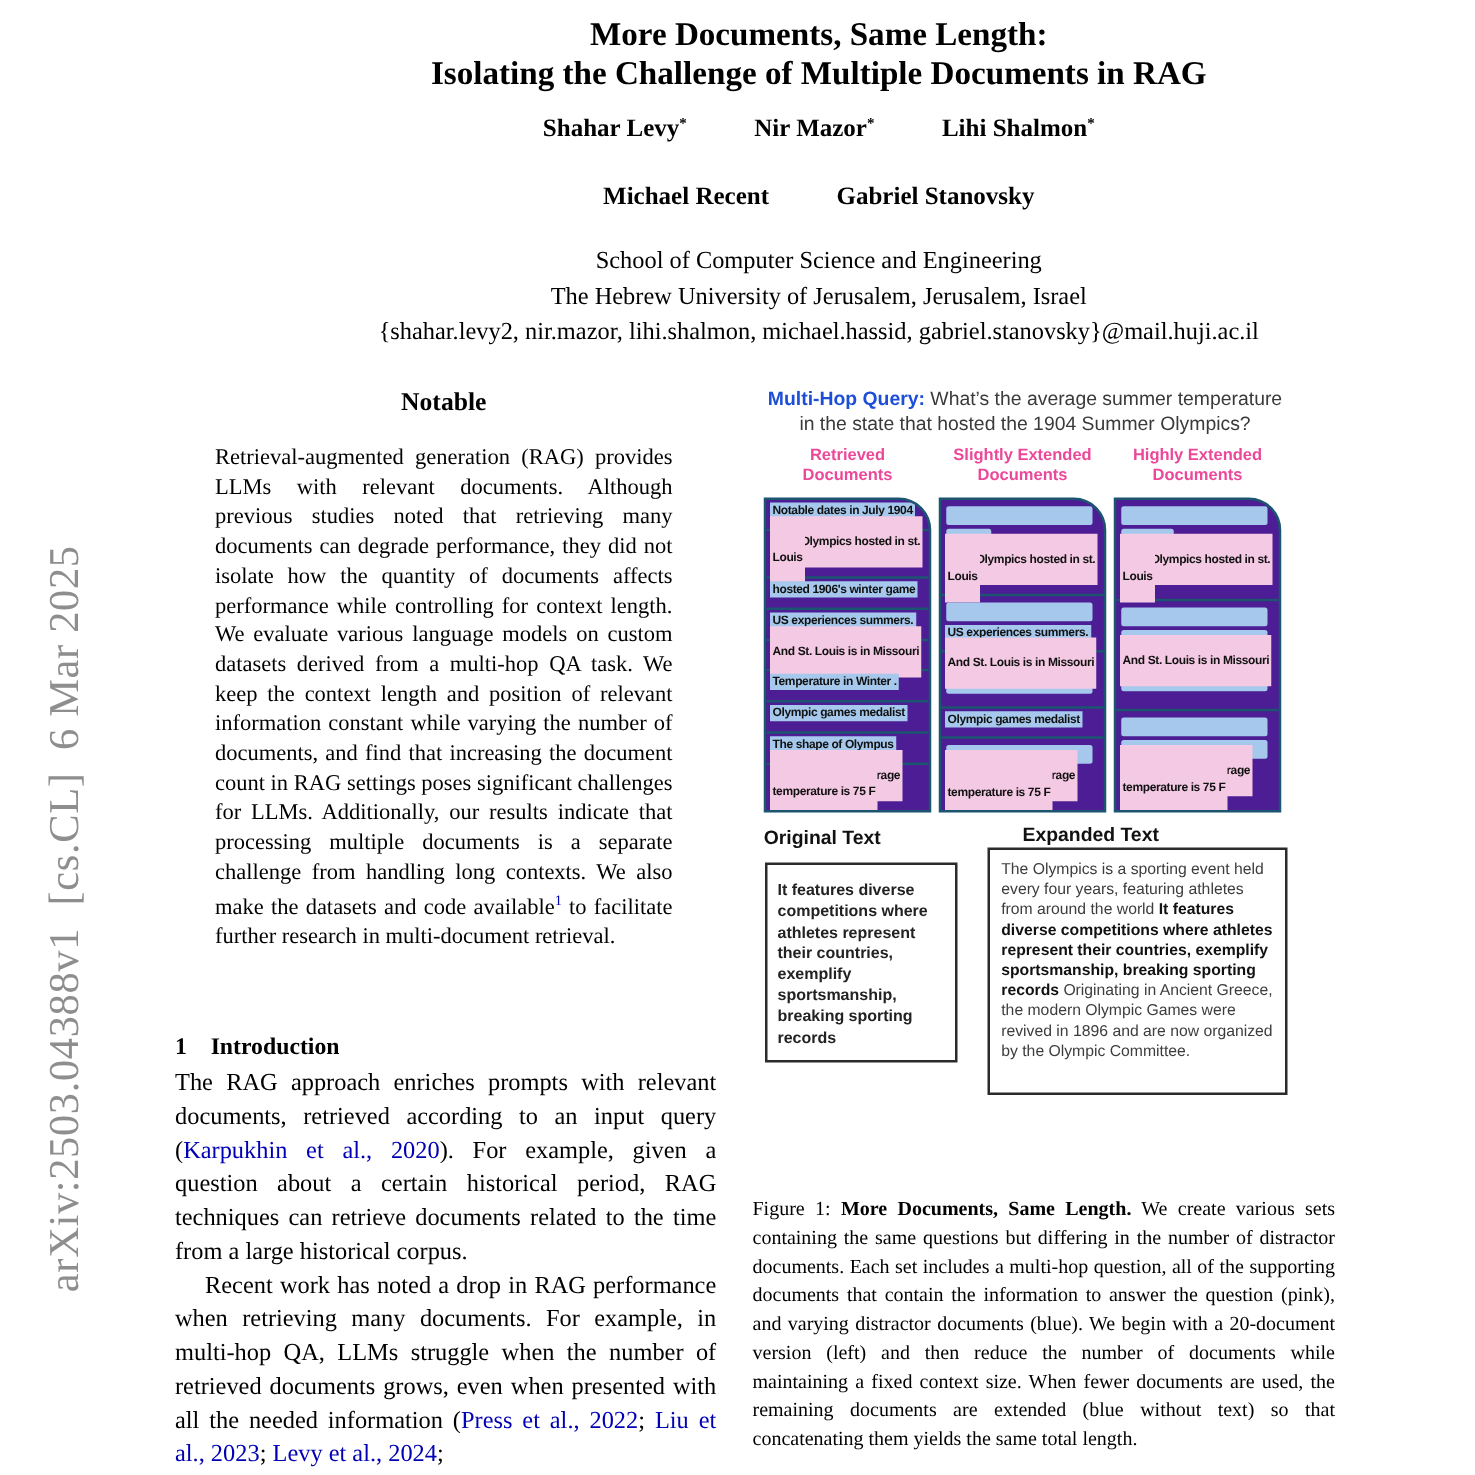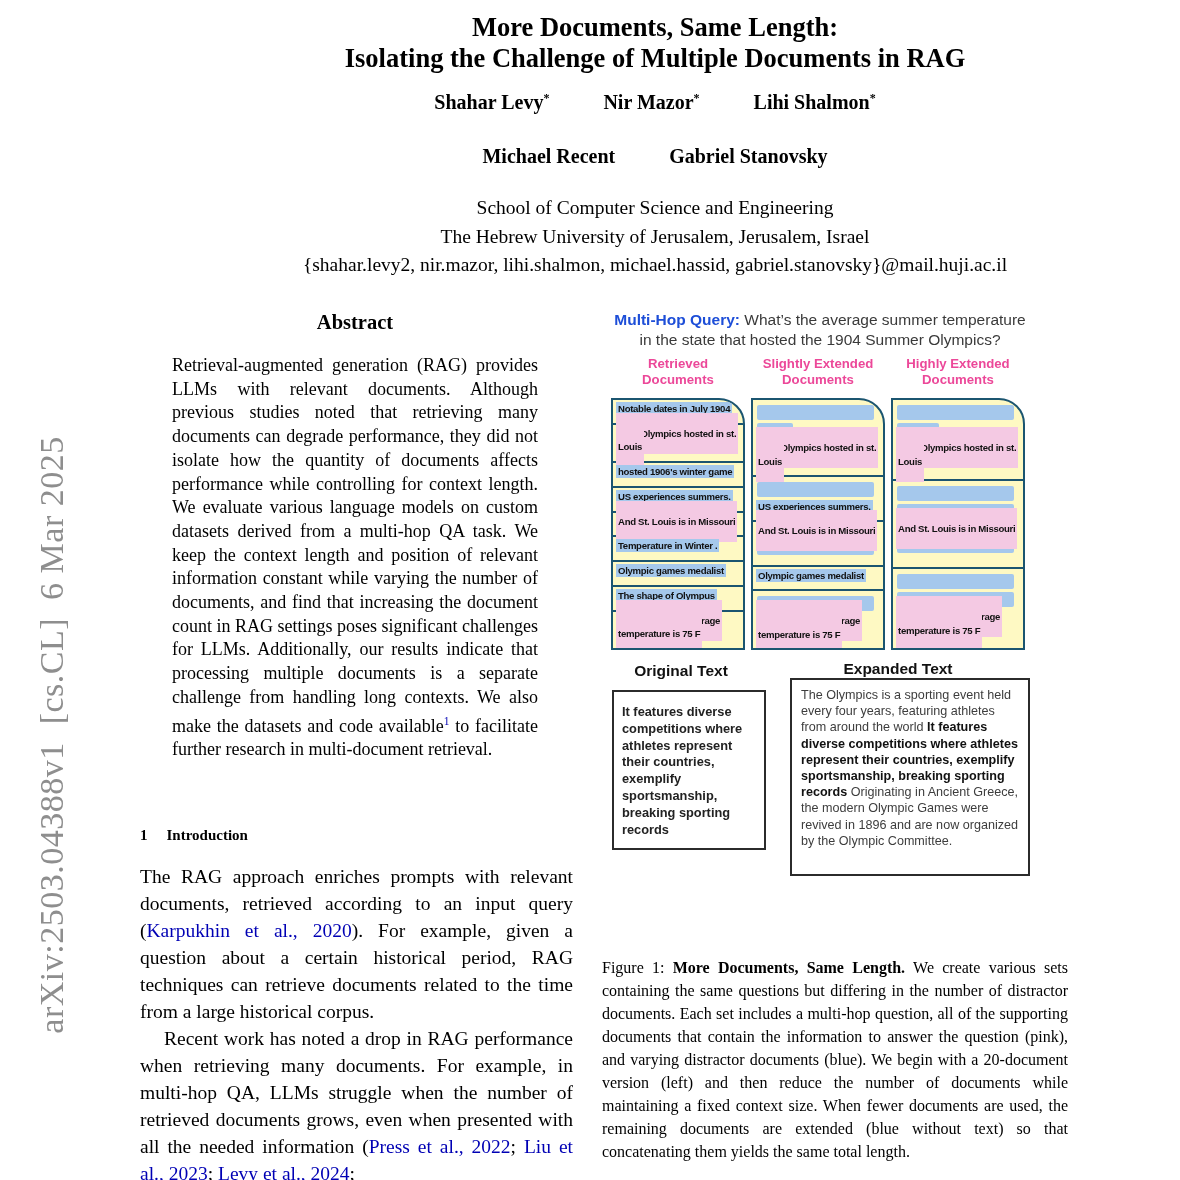--- a/index.html
+++ b/index.html
@@ -20,48 +20,48 @@
   .author .mark{font-size:12px;vertical-align:7px}
   .affil{margin-top:26px;font-size:19.5px;line-height:28.5px}
 
   
   .abstract-col{position:absolute;left:172px;top:311px;width:366px}
   .abstract-col h2{margin:0;text-align:center;font-size:20.5px;font-weight:700}
   .abstract-text{margin:20px 0 0;font-size:18px;line-height:23.7px;text-align:justify}
 
   
   .intro-col{position:absolute;left:140px;top:827px;width:433px}
-  .sec{margin:0 0 19px;font-size:15px;font-weight:700}
+  .sec{margin:0 0 4px;font-size:19px;font-weight:700}
   .sec .num{margin-right:19px}
   .body-text{margin:0;font-size:19.5px;line-height:27px;text-align:justify}
   .indent{text-indent:24px}
   .link{color:#0000b4}
   .sup{color:#0000b4;font-size:11.5px;vertical-align:7px}
   .b{font-weight:700}
 
   
   .figure{position:absolute;left:602px;top:310px;width:468px;height:592px;
     font-family:"Liberation Sans",sans-serif}
   .query{position:absolute;left:8px;top:0;width:420px;text-align:center;
     font-size:15.5px;line-height:20px;color:#3a3a3a}
   .query .b{color:#1d4ed8}
   .colheads{position:absolute;top:46px;left:0;width:468px;height:40px}
   .colhead{position:absolute;width:140px;text-align:center;font-weight:700;
     font-size:13.2px;line-height:16px;color:#ec4899}
   .colhead.c0{left:6px}.colhead.c1{left:146px}.colhead.c2{left:286px}
   .doccols{position:absolute;left:9px;top:88px;display:flex;gap:6px}
   .doccol{width:134px;height:252px;border:2.2px solid #1b5570;border-top-right-radius:26px;
-    overflow:hidden;display:flex;flex-direction:column;background:#fef9c3;box-sizing:border-box}
+    overflow:hidden;display:flex;flex-direction:column;background:#4c1d95;box-sizing:border-box}
   .cell{flex:1 1 auto;border-bottom:2.2px solid #1b5570;padding:2px 3px;box-sizing:border-box}
   .cell:last-child{border-bottom:none}
   .bar{height:15px;background:#a5c8ec;border-radius:2px;margin:3px 1px}
   .snip{font-size:9.6px;font-weight:700;line-height:13.5px;letter-spacing:-.3px;color:#111}
   .hl-blue{background:#a5c8ec;padding:1px 2px;box-decoration-break:clone;-webkit-box-decoration-break:clone}
   .hl-pink{background:#f4c9e3;padding:15px 2px;box-decoration-break:clone;-webkit-box-decoration-break:clone}
-  .subfig-label{position:absolute;font-weight:700;font-size:15.5px;color:#111;text-align:center}
+  .subfig-label{position:absolute;font-weight:700;font-size:15.5px;color:#111;text-align:left}
   .lab-orig{left:9px;top:352px;width:140px}
   .lab-exp{left:216px;top:350px;width:160px}
   .origbox{position:absolute;left:10px;top:380px;width:154px;height:160px;border:2px solid #2b2b2b;
     box-sizing:border-box;padding:12px 8px;font-size:12.8px;font-weight:700;line-height:16.8px;color:#222}
   .expbox{position:absolute;left:188px;top:368px;width:240px;height:198px;border:2.6px solid #2b2b2b;
     box-sizing:border-box;padding:7px 9px;font-size:12.6px;line-height:16.2px;color:#3d3d3d}
   .expbox .b{color:#111}
 
   
   .caption{position:absolute;left:602px;top:956px;width:466px;margin:0;
@@ -86,21 +86,21 @@
         <span class="author">Gabriel Stanovsky</span>
       </div>
     <div class="affil">
       <div>School of Computer Science and Engineering</div>
       <div>The Hebrew University of Jerusalem, Jerusalem, Israel</div>
       <div>{shahar.levy2, nir.mazor, lihi.shalmon, michael.hassid, gabriel.stanovsky}@mail.huji.ac.il</div>
     </div>
   </header>
 
   <section class="abstract-col">
-    <h2>Abstract</h2>
+    <h2>Notable</h2>
     <p class="abstract-text"><span>Retrieval-augmented generation (RAG) provides LLMs with relevant documents. Although previous studies noted that retrieving many documents can degrade performance, they did not isolate how the quantity of documents affects performance while controlling for context length. We evaluate various language models on custom datasets derived from a multi-hop QA task. We keep the context length and position of relevant information constant while varying the number of documents, and find that increasing the document count in RAG settings poses significant challenges for LLMs. Additionally, our results indicate that processing multiple documents is a separate challenge from handling long contexts. We also make the datasets and code available</span><span class="sup">1</span><span> to facilitate further research in multi-document retrieval.</span></p>
   </section>
 
   <section class="intro-col">
     <h2 class="sec"><span class="num">1</span><span>Introduction</span></h2>
     <p class="body-text"><span>The RAG approach enriches prompts with relevant documents, retrieved according to an input query (</span><span class="link">Karpukhin et al., 2020</span><span>). For example, given a question about a certain historical period, RAG techniques can retrieve documents related to the time from a large historical corpus.</span></p>
     <p class="body-text indent"><span>Recent work has noted a drop in RAG performance when retrieving many documents. For example, in multi-hop QA, LLMs struggle when the number of retrieved documents grows, even when presented with all the needed information (</span><span class="link">Press et al., 2022</span><span>; </span><span class="link">Liu et al., 2023</span><span>; </span><span class="link">Levy et al., 2024</span><span>;</span></p>
   </section>
 
   <div class="figure">

